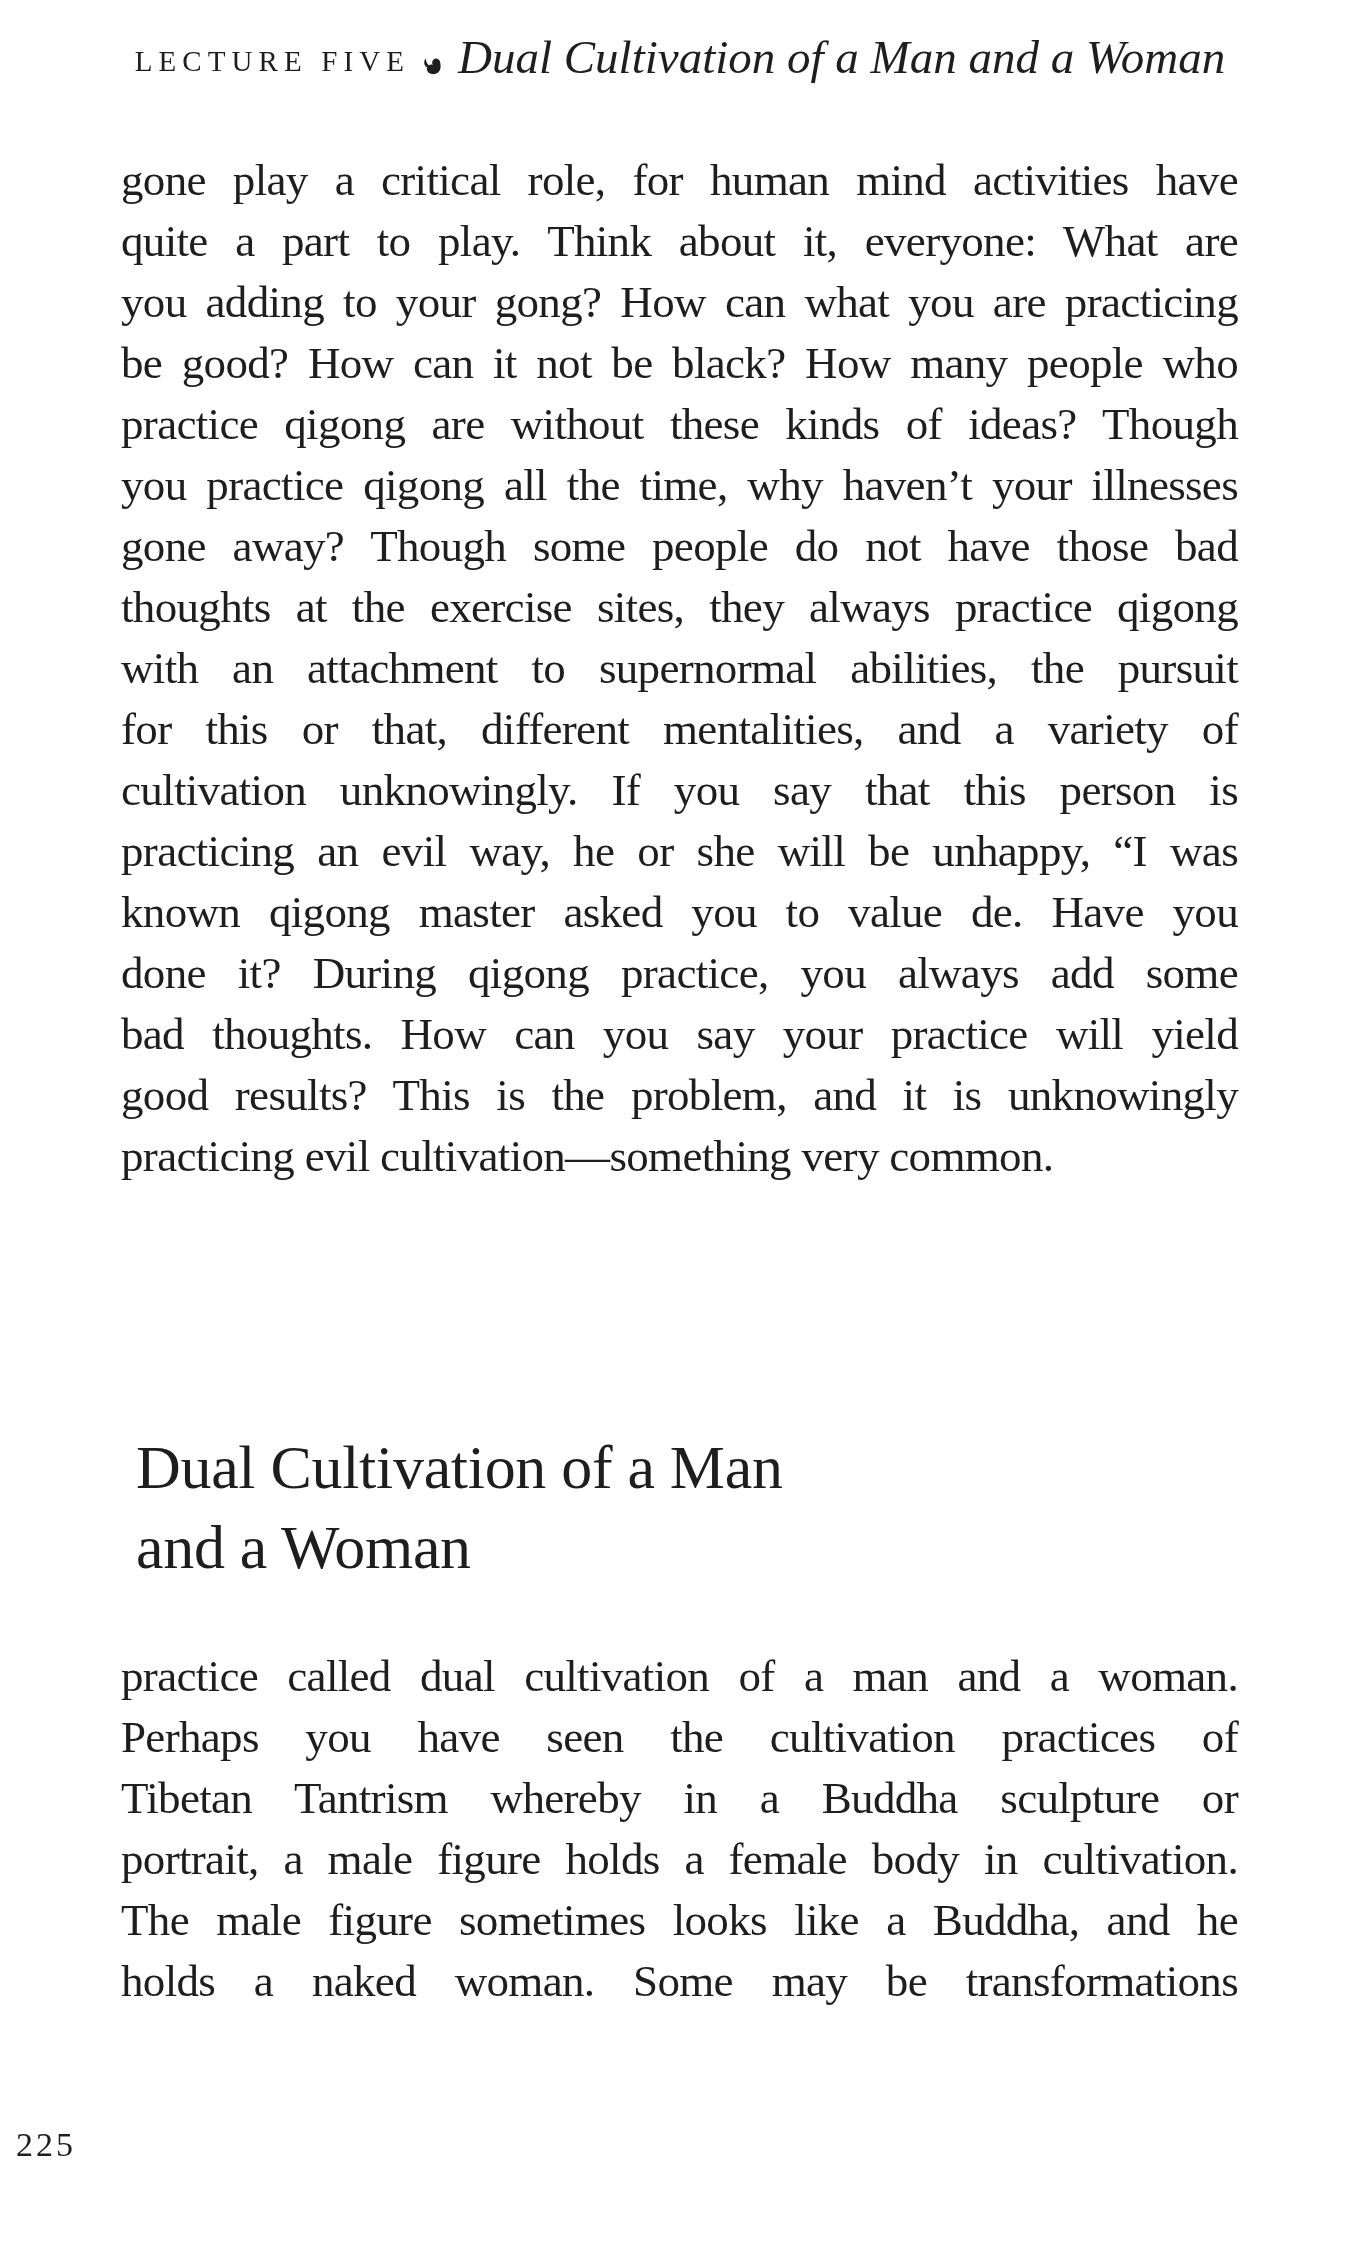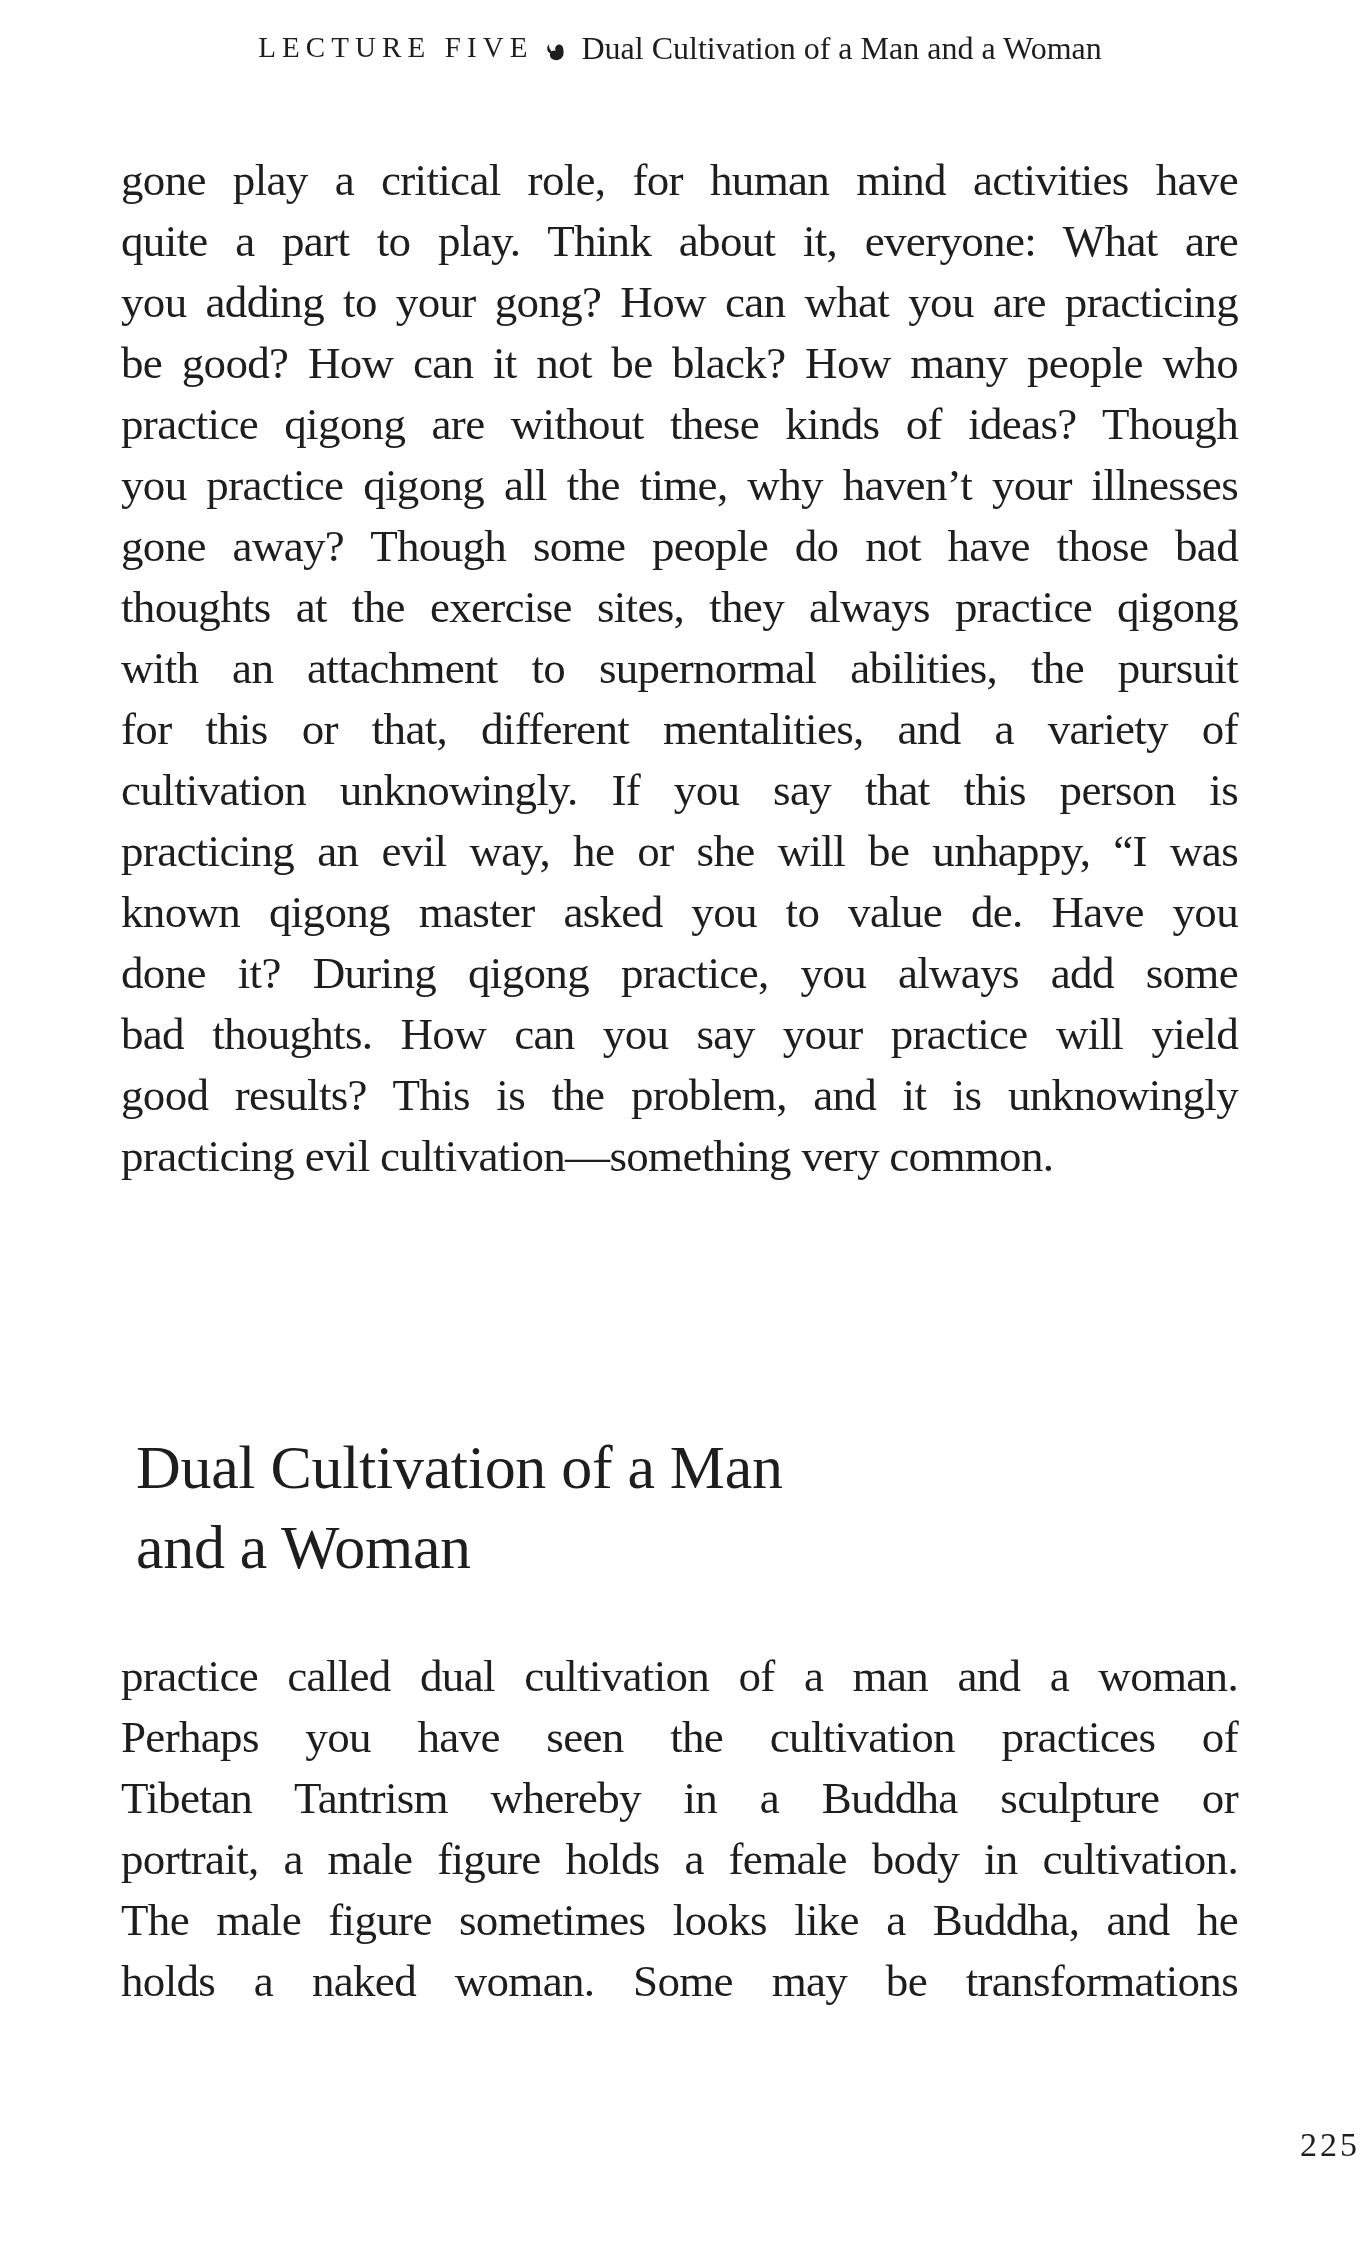--- a/index.html
+++ b/index.html
@@ -31,21 +31,22 @@
     letter-spacing: 0.21em;
     vertical-align: 2px;
     text-align: right;
   }
   .running-header .ornament {
     display: inline-block;
     margin: 0 14px 0 10px;
     vertical-align: -4px;
   }
   .running-header .chapter {
-    font-size: 32px;
+    font-style: italic;
+    font-size: 47px;
   }
 
   
   .body-text {
     position: absolute;
     left: 121px;
     width: 1117px;
   }
   .p1 { top: 150px; }
   .p2 { top: 1646px; }
@@ -72,21 +73,21 @@
     line-height: 80px;
     letter-spacing: -0.005em;
   }
 
   
   .folio {
     position: absolute;
     top: 2126px;
     left: 16px;
     right: 0;
-    text-align: right;
+    text-align: left;
     font-size: 34px;
     letter-spacing: 3px;
   }
 </style>
 </head>
 <body>
 
 <div class="page">
 
   <div class="running-header">

